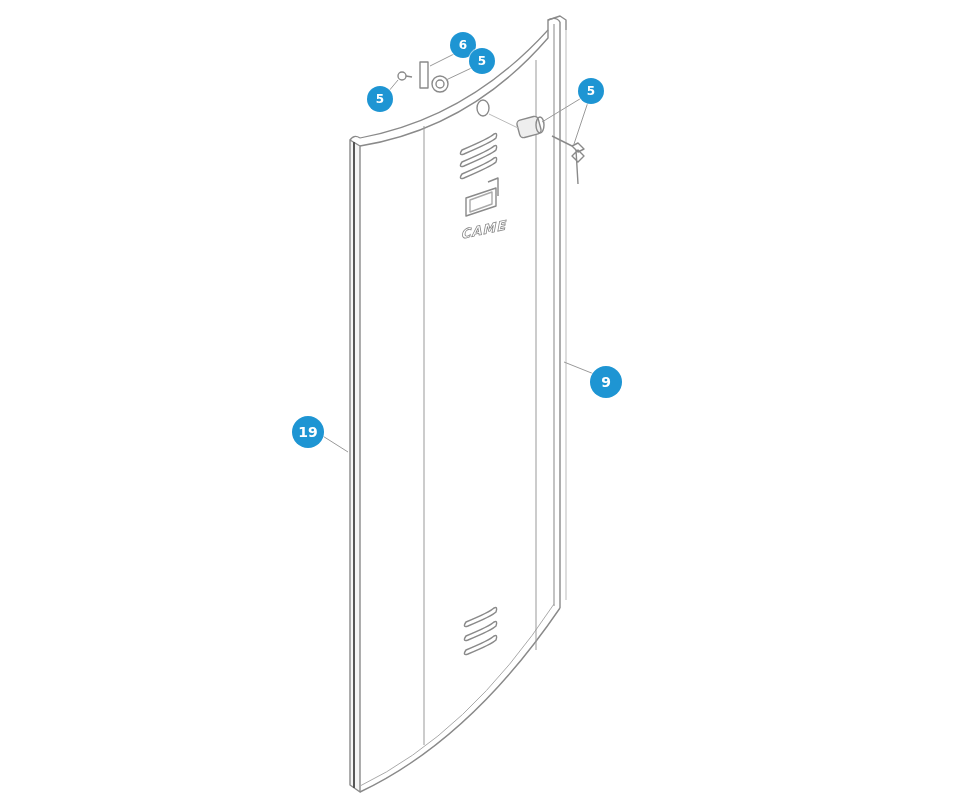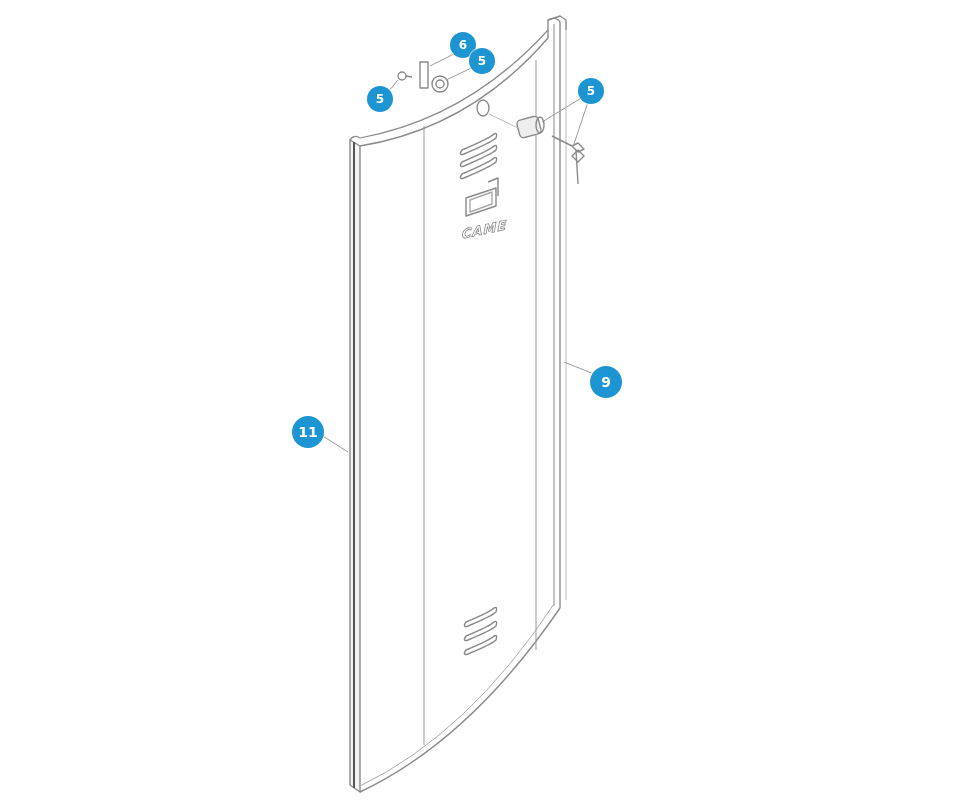--- a/index.html
+++ b/index.html
@@ -102,15 +102,15 @@
   <div class="badge" style="left:367px; top:86px; background:#1e95d3;">
       <span>5</span>
     </div>
   <div class="badge" style="left:578px; top:78px; background:#1e95d3;">
       <span>5</span>
     </div>
   <div class="badge lg" style="left:590px; top:366px; background:#1e95d3;">
       <span>9</span>
     </div>
   <div class="badge lg" style="left:292px; top:416px; background:#1e95d3;">
-      <span>11</span>
+      <span>19</span>
     </div>
 </div>
 
 </body></html>

